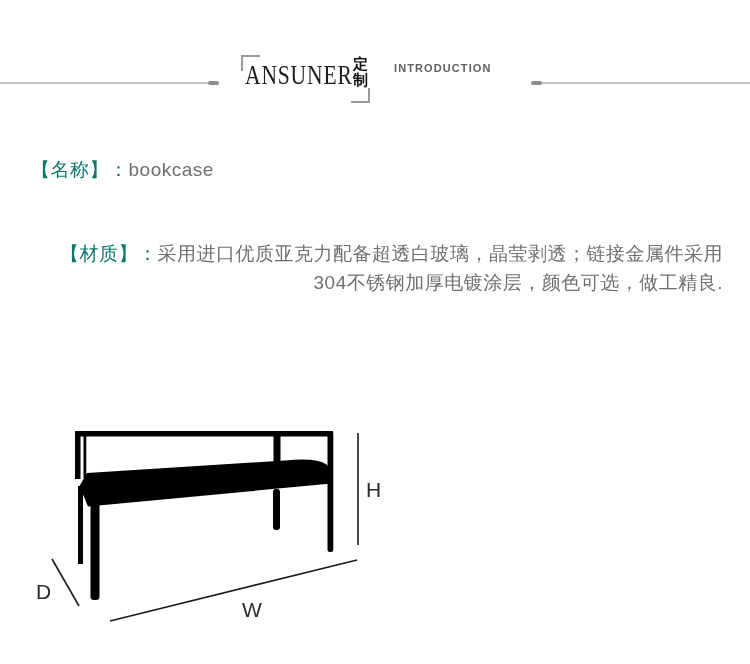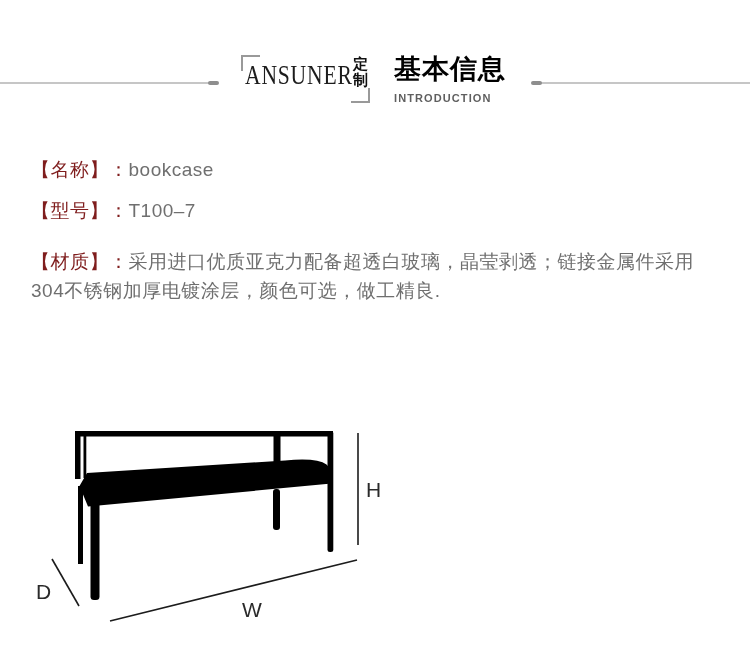--- a/index.html
+++ b/index.html
@@ -50,23 +50,23 @@
     color:#5f5f5f; letter-spacing:1.1px;
   }
 
   
   .field {
     position:absolute; left:31px; color:#6f6f6f;
     font-size:19px; letter-spacing:.5px; line-height:24px; white-space:nowrap;
   }
   .field-name     { top:146px; }
   .field-model    { top:187px; }
-  .field-material { top:235px; width:692px; line-height:29px; white-space:normal; }
+  .field-material { top:227px; width:692px; line-height:29px; white-space:normal;text-align:right; }
   .field-size     { top:299px; }
-  .field .lbl { color:#7f1d1d; }
+  .field .lbl { color:#0f766e; }
 
   
   .diagram { position:absolute; left:30px; top:395px; width:370px; height:245px; }
   .dim-text {
     font-family:"Liberation Sans","DejaVu Sans",sans-serif;
     font-size:21px; fill:#2a2a2a;
   }
 </style>
 </head>
 <body>
@@ -84,29 +84,25 @@
     <span class="bracket-tl"></span>
     <span class="bracket-br"></span>
     <div class="brand">ANSUNER</div>
     <div class="brand-vertical">
       <div>定</div>
       <div>制</div>
     </div>
   </div>
 
   <div class="title-block">
-    <div class="main-title">基本信息</div>
     <div class="sub-title">INTRODUCTION</div>
   </div>
 
   <p class="field field-name">
     <span class="lbl">【名称】：</span><span>bookcase</span>
-  </p>
-  <p class="field field-model">
-    <span class="lbl">【型号】：</span><span>T100–7</span>
   </p>
   <p class="field field-material">
     <span class="lbl">【材质】：</span><span>采用进口优质亚克力配备超透白玻璃，晶莹剥透；链接金属件采用304不锈钢加厚电镀涂层，颜色可选，做工精良.</span>
   </p>
 
   <svg class="diagram" viewBox="0 0 370 245" aria-hidden="true">
     <g fill="#000">
 
       <rect x="45" y="24" width="258" height="5.5"></rect>
 

